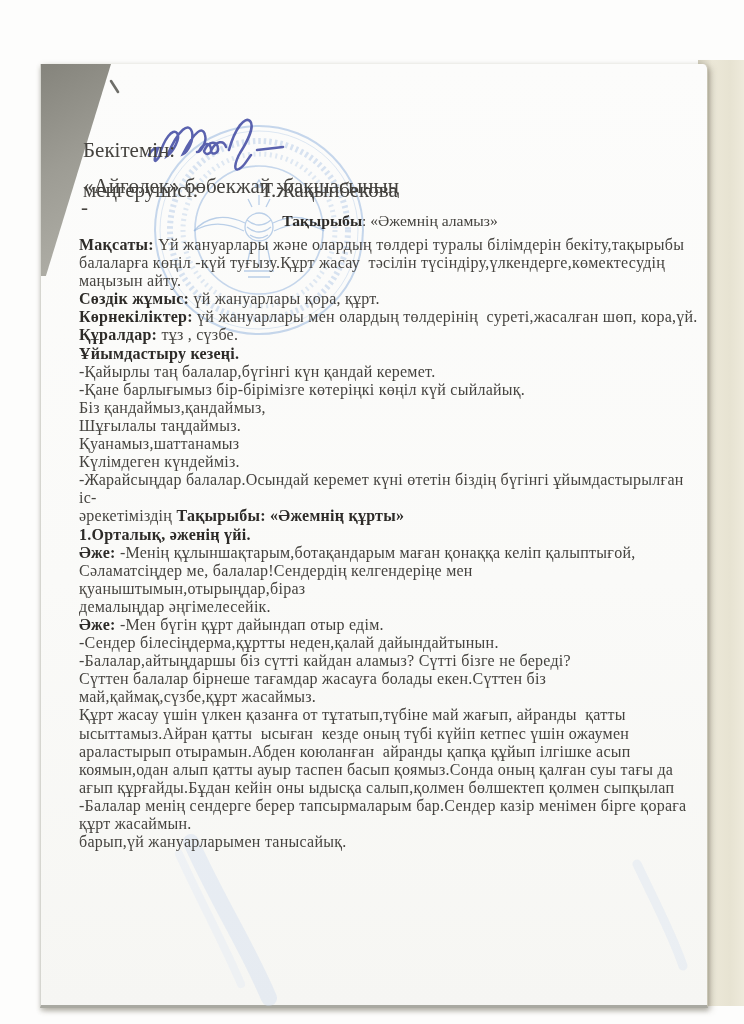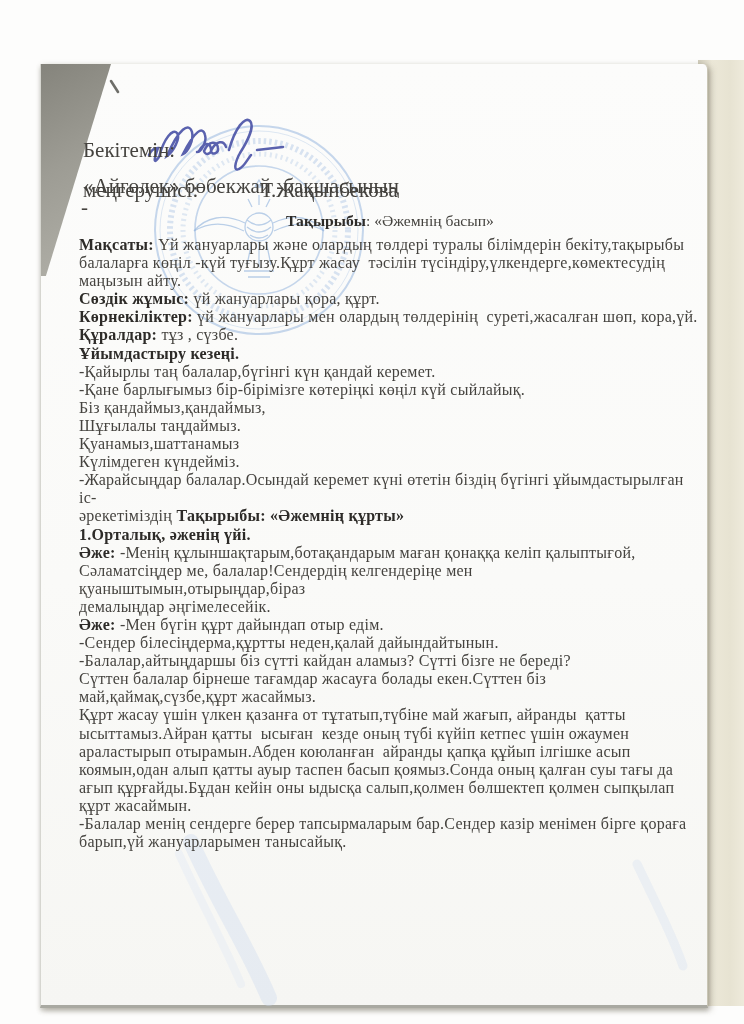--- a/index.html
+++ b/index.html
@@ -85,21 +85,21 @@
       <path d="M88 42 C 94 20 104 8 109 13 C 114 18 106 34 99 45 C 94 54 92 64 98 61 C 103 59 106 52 110 47"></path>
       <path d="M116 42 L 142 39"></path>
     </g>
   </svg>
 
   <div class="txt" style="left:42px;top:76px;">Бекітемін:</div>
   <div class="txt" style="left:42px;top:112px;">«Айгөлек» бөбекжай -бақшасының</div>
   <div class="txt" style="left:42px;top:116px;"><span>меңгерушісі:</span><span style="display:inline-block;width:62px;"></span><span>Т.Жақыпбекова</span></div>
   <div class="txt" style="left:40px;top:133px;">-</div>
 
-  <div class="title-line"><span class="b">Тақырыбы</span><span>: «Әжемнің басып»</span></div>
+  <div class="title-line"><span class="b">Тақырыбы</span><span>: «Әжемнің аламыз»</span></div>
 
   <div class="body-text">
       <div class="line"><span class="b">Мақсаты:</span><span> Үй жануарлары және олардың төлдері туралы білімдерін бекіту,тақырыбы</span></div>
       <div class="line"><span>балаларға көңіл -күй туғызу.Құрт жасау  тәсілін түсіндіру,үлкендерге,көмектесудің</span></div>
       <div class="line"><span>маңызын айту.</span></div>
       <div class="line"><span class="b">Сөздік жұмыс:</span><span> үй жануарлары қора, құрт.</span></div>
       <div class="line"><span class="b">Көрнекіліктер:</span><span> үй жануарлары мен олардың төлдерінің  суреті,жасалған шөп, кора,үй.</span></div>
       <div class="line"><span class="b">Құралдар:</span><span> тұз , сүзбе.</span></div>
       <div class="line"><span class="b">Ұйымдастыру кезеңі.</span></div>
       <div class="line"><span>-Қайырлы таң балалар,бүгінгі күн қандай керемет.</span></div>
@@ -117,18 +117,18 @@
       <div class="line"><span class="b">Әже:</span><span> -Мен бүгін құрт дайындап отыр едім.</span></div>
       <div class="line"><span>-Сендер білесіңдерма,құртты неден,қалай дайындайтынын.</span></div>
       <div class="line"><span>-Балалар,айтыңдаршы біз сүтті кайдан аламыз? Сүтті бізге не береді?</span></div>
       <div class="line"><span>Сүттен балалар бірнеше тағамдар жасауға болады екен.Сүттен біз</span></div>
       <div class="line"><span>май,қаймақ,сүзбе,құрт жасаймыз.</span></div>
       <div class="line"><span>Құрт жасау үшін үлкен қазанға от тұтатып,түбіне май жағып, айранды  қатты</span></div>
       <div class="line"><span>ысыттамыз.Айран қатты  ысыған  кезде оның түбі күйіп кетпес үшін ожаумен</span></div>
       <div class="line"><span>араластырып отырамын.Абден коюланған  айранды қапқа құйып ілгішке асып</span></div>
       <div class="line"><span>коямын,одан алып қатты ауыр таспен басып қоямыз.Сонда оның қалған суы тағы да</span></div>
       <div class="line"><span>ағып құрғайды.Бұдан кейін оны ыдысқа салып,қолмен бөлшектеп қолмен сыпқылап</span></div>
+      <div class="line"><span>-Балалар менің сендерге берер тапсырмаларым бар.Сендер казір менімен бірге қораға</span></div>
       <div class="line"><span>құрт жасаймын.</span></div>
-      <div class="line"><span>-Балалар менің сендерге берер тапсырмаларым бар.Сендер казір менімен бірге қораға</span></div>
       <div class="line"><span>барып,үй жануарларымен танысайық.</span></div>
     </div>
 
 </div>
 
 </body></html>

